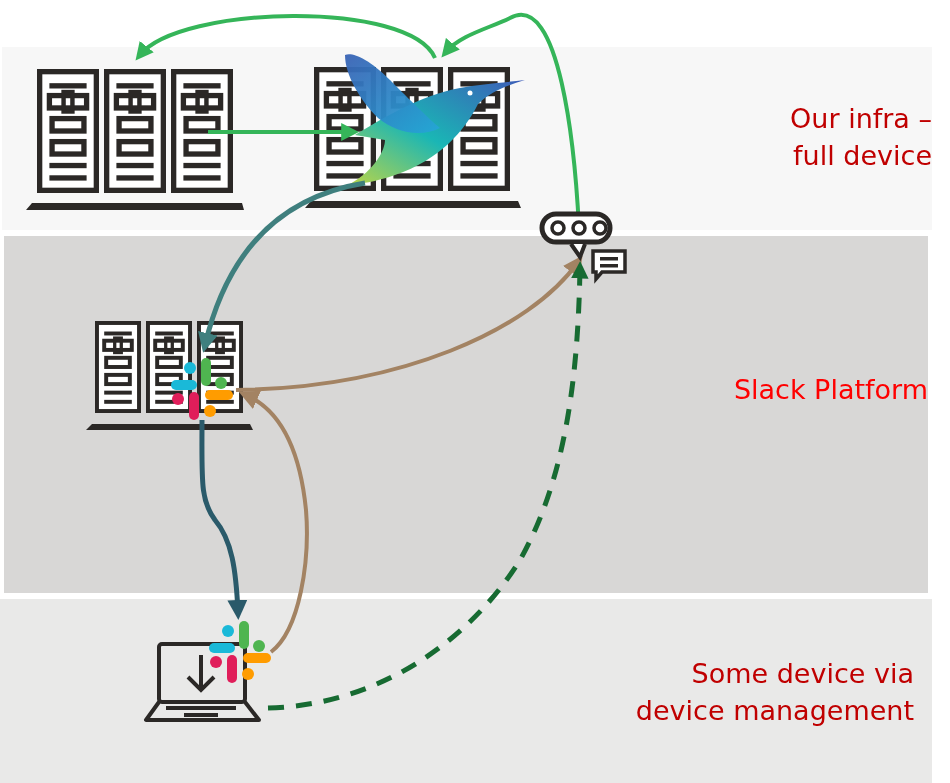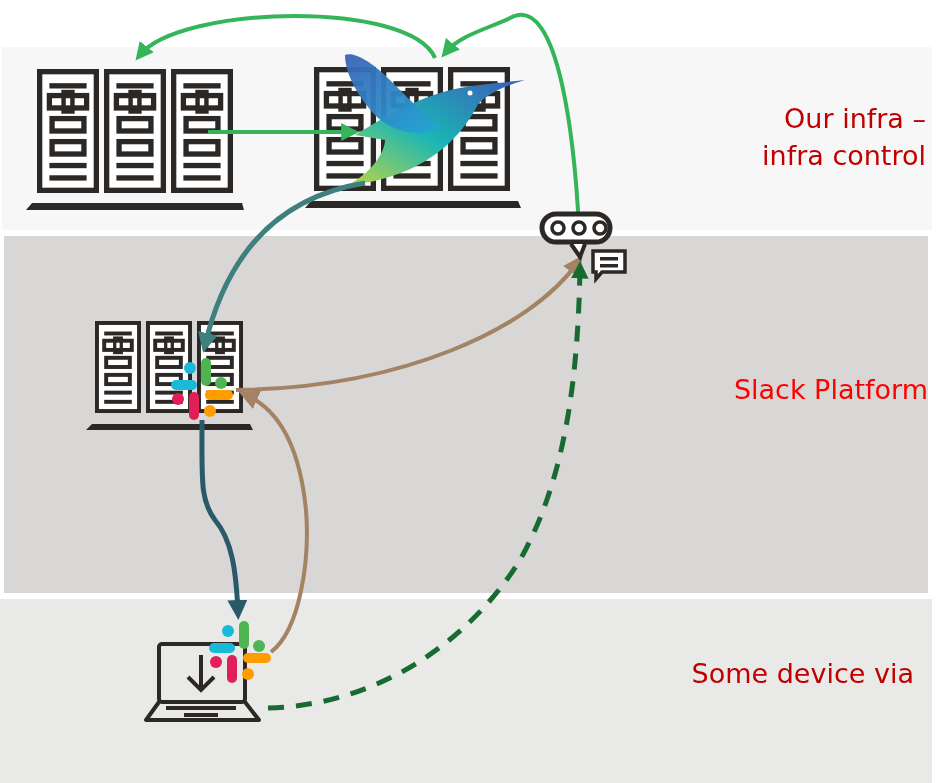--- a/index.html
+++ b/index.html
@@ -9,21 +9,21 @@
       font-family: "Liberation Sans", "DejaVu Sans", sans-serif;
     }
     .band { position: absolute; left: 2px; width: 930px; }
     .band-top { top: 47px; height: 183px; background: #f7f7f7; }
     .band-mid { top: 236px; height: 357px; background: #d8d7d6; left: 4px; width: 924px; }
     .band-bot { top: 599px; height: 184px; background: #e9e9e8; left: 0px; width: 932px; }
     .label {
       position: absolute; text-align: right; font-size: 27px; line-height: 37px;
       font-family: "DejaVu Sans", "Liberation Sans", sans-serif;
     }
-    .label-top { right: 24px; top: 100px; color: #c00000; margin-left: 8px; }
+    .label-top { right: 18px; top: 100px; color: #c00000; margin-left: 8px; }
     .label-mid { right: 22px; top: 371px; color: #ff0000; margin-left: 8px; }
     .label-bot { right: 36px; top: 655px; color: #c00000; }
     svg.layer { position: absolute; left: 0; top: 0; }
   </style>
 </head>
 <body>
 
 <div class="band band-top"></div>
 <div class="band band-mid"></div>
 <div class="band band-bot"></div>
@@ -134,20 +134,21 @@
     <path d="M159,702 L146,720 L259,720 L245,702" fill="none" stroke="#2b2826" stroke-width="4" stroke-linejoin="round"></path>
     <rect x="166" y="706" width="70" height="4" fill="#2b2826"></rect>
     <rect x="184" y="713" width="34" height="4" fill="#2b2826"></rect>
     <path d="M201,655 L201,688 M188,677 L201,690 L214,677" fill="none" stroke="#2b2826" stroke-width="4"></path>
   </g>
   <use href="#slack" x="207" y="619" width="64" height="64"></use>
 </svg>
 
 <div class="label label-top">
   <div>Our infra –</div>
-  <div>infra control</div>
+  <div>full device</div>
 </div>
 <div class="label label-mid">
   <div>Slack Platform</div>
 </div>
 <div class="label label-bot">
   <div>Some device via</div>
+  <div>device management</div>
 </div>
 
 </body></html>

